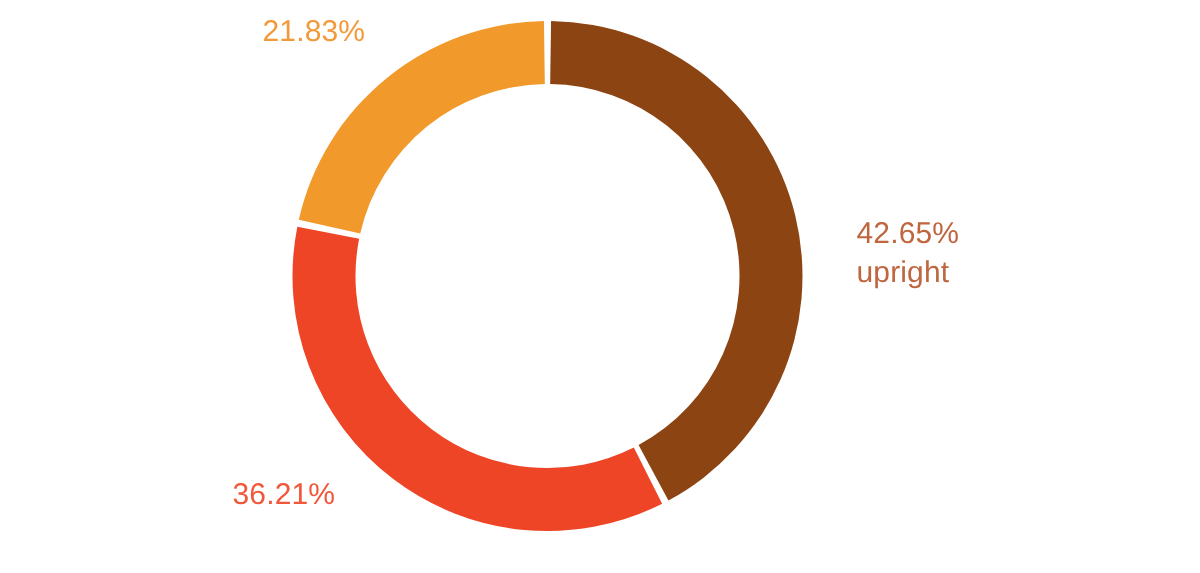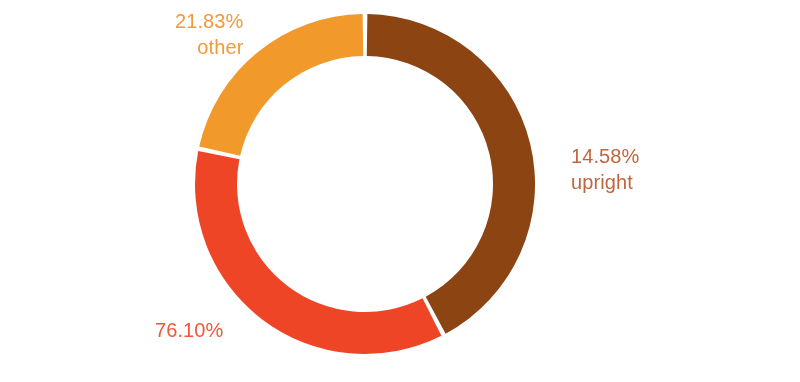--- a/index.html
+++ b/index.html
@@ -70,25 +70,24 @@
     <rect x="0" y="0" width="800" height="382" fill="#ffffff"></rect>
     <g id="slices-layer">
         <path d="M 367.3735706576547 14.016570918418267 A 170 170 0 0 1 445.62677667249204 333.66403336608334 L 425.7072200828175 296.68821335799214 A 128 128 0 0 0 366.7871590834106 56.01247692680906 Z" fill="#8C4412"></path>
         <path d="M 441.4164764353627 335.85691334016917 A 170 170 0 0 1 198.2091824130113 151.1241248228453 L 239.41632558156144 159.24639986661293 A 128 128 0 0 0 422.537111668979 298.3393229855392 Z" fill="#EE4526"></path>
         <path d="M 199.19215995361313 146.4798696810394 A 170 170 0 0 1 362.62642934234526 14.016570918418267 L 363.21284091658936 56.01247692680906 A 128 128 0 0 0 240.15644984742636 155.749548936312 Z" fill="#F2992B"></path>
       </g>
   </svg>
 
   <div class="label-group" id="label-other">
     <span class="pct">21.83%</span>
-    <span class="cat">other</span>
   </div>
 
   <div class="label-group" id="label-forward">
-    <span class="pct">14.58%</span>
+    <span class="pct">42.65%</span>
     <span class="cat">upright</span>
   </div>
 
   <div class="label-group" id="label-upright">
-    <span class="pct">76.10%</span>
+    <span class="pct">36.21%</span>
   </div>
 
 </div>
 
 </body></html>

